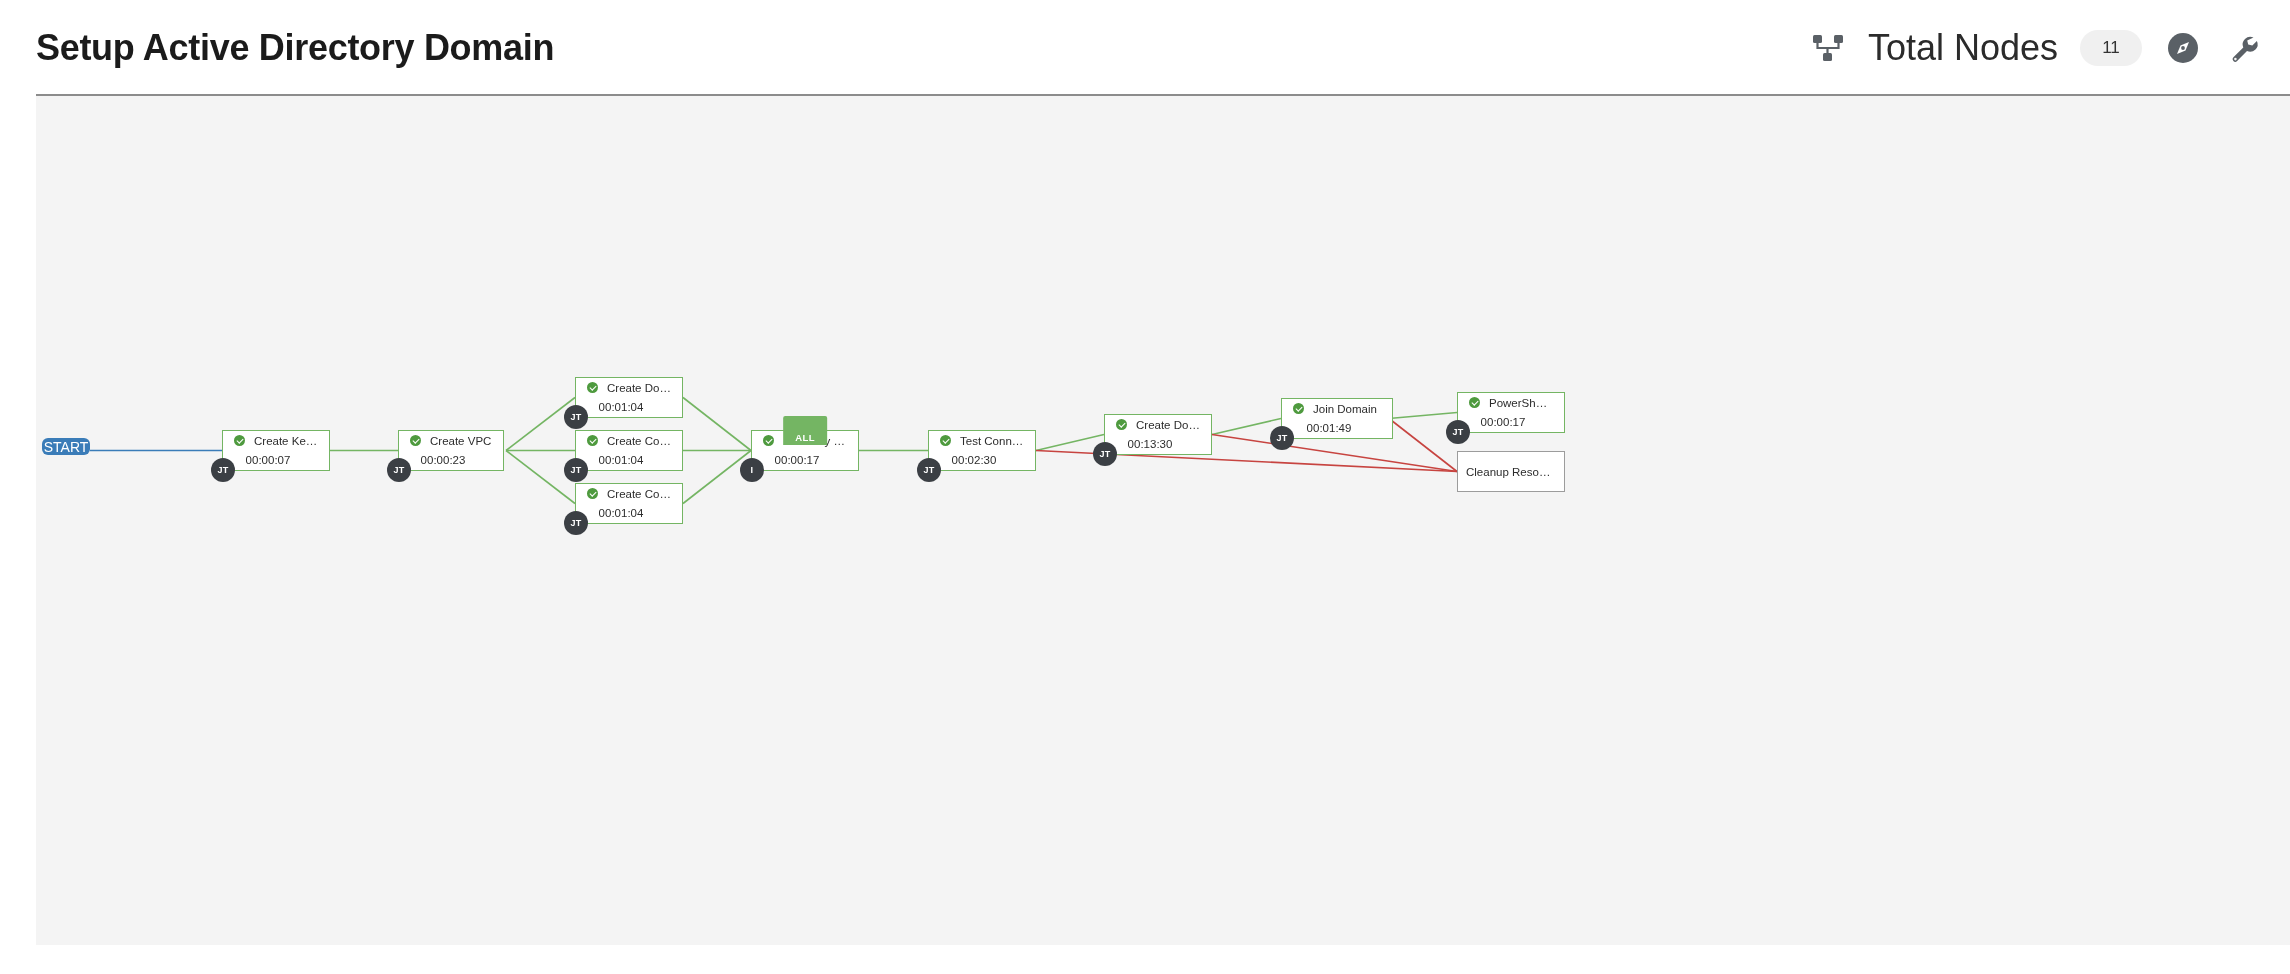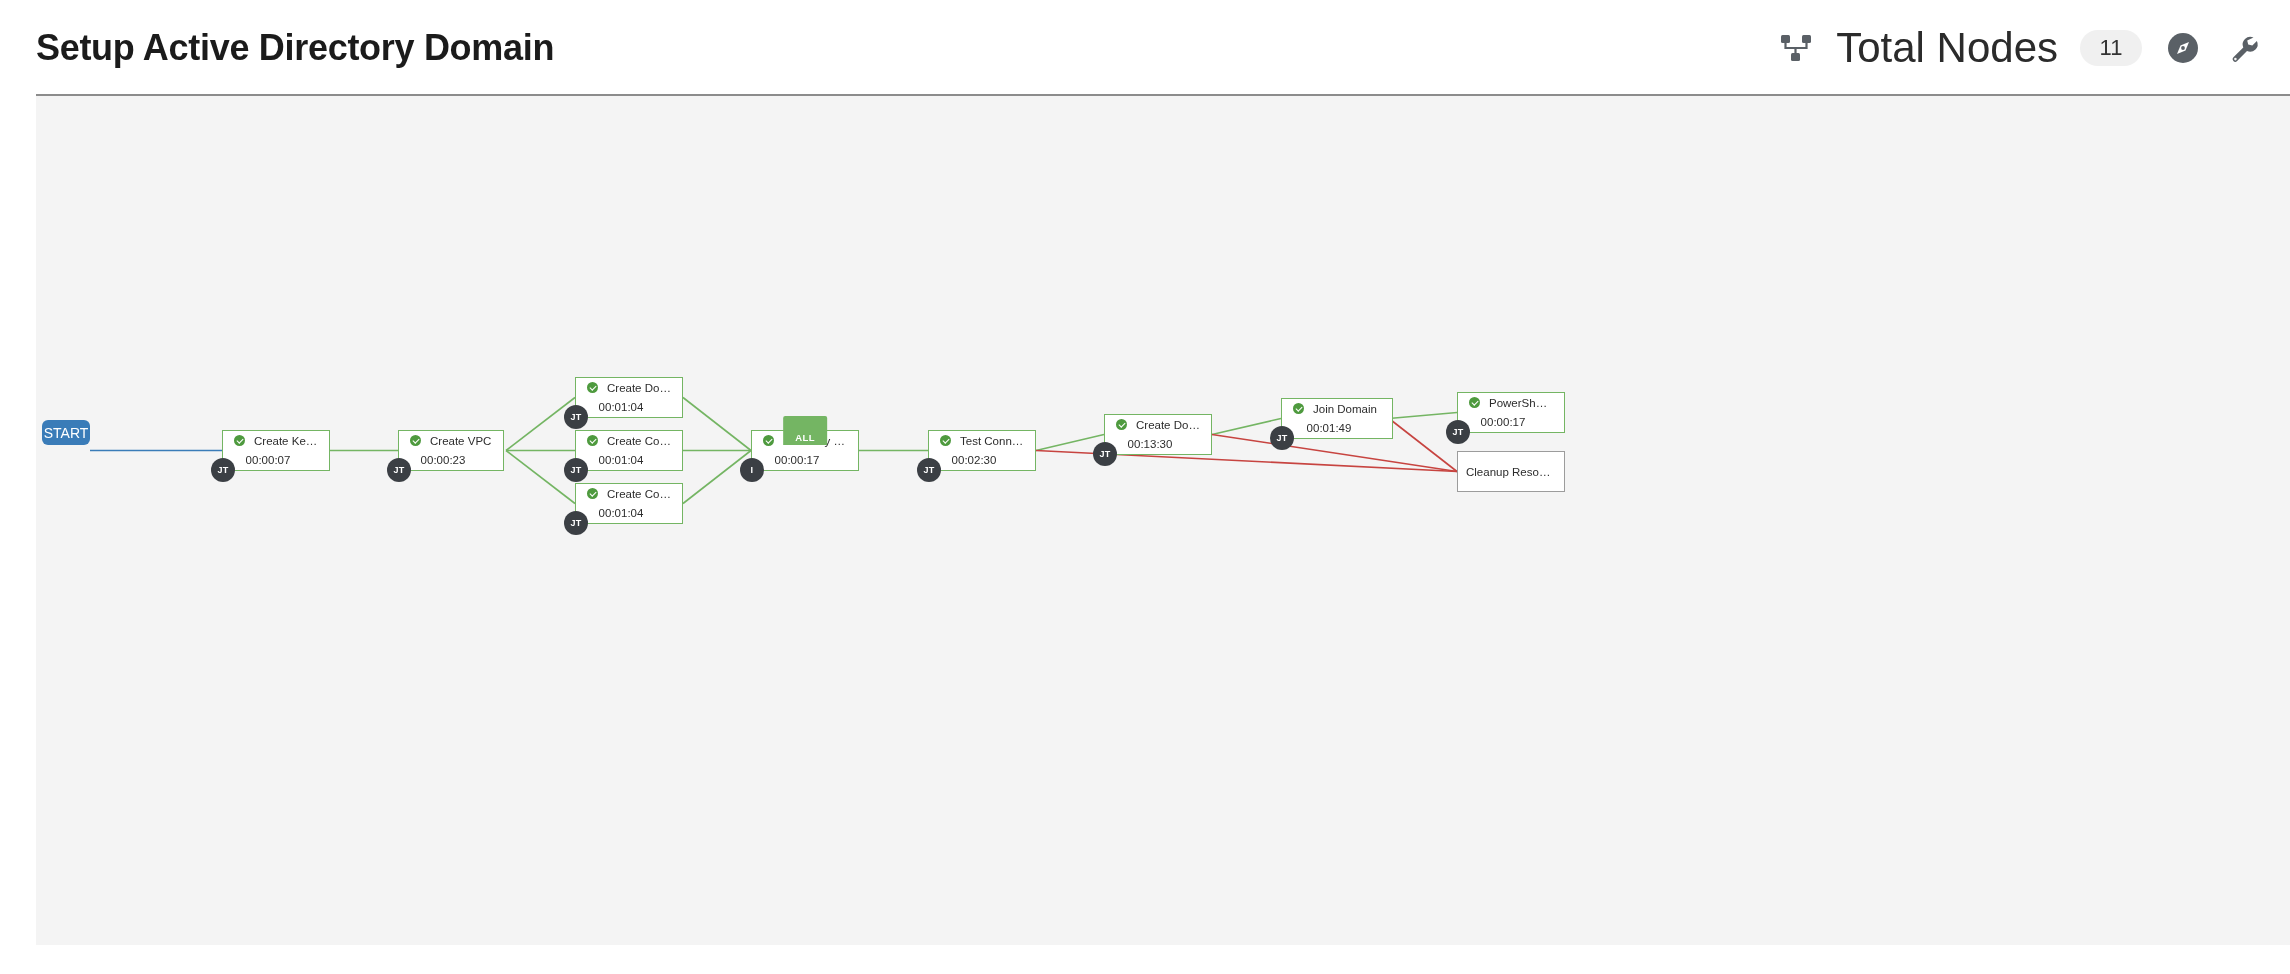--- a/index.html
+++ b/index.html
@@ -71,33 +71,33 @@
 
   #header-right {
     position: absolute;
     right: 28px; top: 0;
     height: 95px;
     display: flex;
     align-items: center;
     gap: 22px;
   }
   #total-nodes-label {
-    font-size: 42px;
+    font-size: 36px;
     color: #2b2b2b;
     white-space: nowrap;
   }
   #total-nodes-count {
     background: #f0f0f0;
     border-radius: 20px;
     min-width: 62px;
     height: 36px;
     display: flex;
     align-items: center;
     justify-content: center;
-    font-size: 22px;
+    font-size: 17px;
     color: #333;
     padding: 0 14px;
   }
   .hdr-icon { display: flex; align-items: center; justify-content: center; }
 
   #header-rule {
     position: absolute;
     left: 36px; top: 94px;
     width: 2254px; height: 2px;
     background: #8c8c8c;
@@ -250,21 +250,21 @@
     <g id="edges-failure" stroke="#c74440" stroke-width="1.6" fill="none">
         <line x1="1000" y1="354.5" x2="1421" y2="375.5"></line>
         <line x1="1176" y1="338.5" x2="1421" y2="375.5"></line>
         <line x1="1353" y1="322.5" x2="1421" y2="375.5"></line>
       </g>
     <g id="edges-start" stroke="#3a7cb8" stroke-width="1.6" fill="none">
         <line x1="54" y1="354.5" x2="186" y2="354.5"></line>
       </g>
   </svg>
 
-  <div id="start-node" style="left: 6px; top: 324px; width: 48px; height: 25px;">
+  <div id="start-node" style="left: 6px; top: 342px; width: 48px; height: 17px;">
     <span>START</span>
   </div>
 
   <div id="node-layer">
       <div class="node" style="left: 186px; top: 334px; width: 108px; height: 41px;">
         <div class="node-title-row">
           <span class="check-circle check-sm"></span>
           <span class="node-title">Create Keypair</span>
         </div>
         <div class="node-duration">00:00:07</div>

